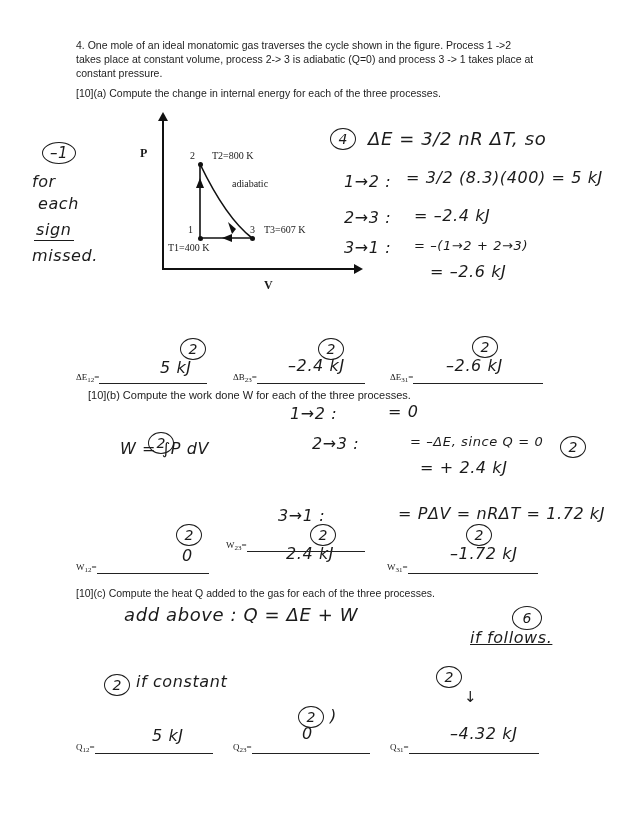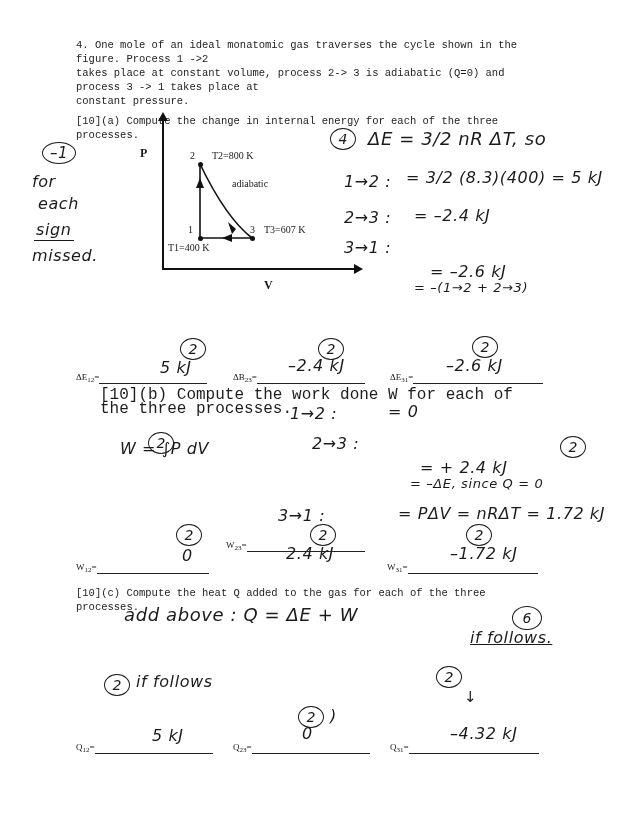--- a/index.html
+++ b/index.html
@@ -17,35 +17,35 @@
   }
   .page {
     position: absolute;
     left: 0; top: 0;
     width: 638px;
     height: 828px;
   }
   
   .printed {
     position: absolute;
-    font-family: Liberation Mono, monospace;
+    font-family: Liberation Sans, sans-serif;
     font-size: 10.5px;
     line-height: 14px;
     color: #1d1d1d;
   }
   .q-stem {
     left: 76px;
     top: 38px;
     width: 470px;
   }
   .part-b {
-    left: 76px;
+    left: 64px;
     top: 388px;
     width: 420px;
-    font-size: 16px;
+    font-size: 11px;
     padding-left: 24px;
   }
   .part-c {
     left: 76px;
     top: 586px;
     width: 430px;
     font-size: 10.5px;
   }
   
   .graph {
@@ -144,21 +144,21 @@
   
   .hw {
     position: absolute;
     font-family: "DejaVu Sans", sans-serif;
     color: #1b1b1b;
     font-style: italic;
     font-size: 16px;
     white-space: nowrap;
     letter-spacing: 0.6px;
   }
-  .hw.small { font-size: 13px; margin-top: 42px; }
+  .hw.small { font-size: 13px; }
   .hw.big { font-size: 18px; }
   .circle-num {
     position: absolute;
     font-family: "DejaVu Sans", sans-serif;
     font-style: italic;
     font-size: 14px;
     color: #1b1b1b;
     width: 24px;
     height: 20px;
     line-height: 20px;
@@ -302,21 +302,21 @@
   <div class="blankrow" style="left:387px; top:562px;">
     <span class="lab">W</span><span class="sub">31</span><span>=</span><span class="ln" style="width:130px;"></span>
   </div>
 
   <div class="printed part-c">[10](c) Compute the heat Q added to the gas for each of the three processes.</div>
 
   <div class="hw big" style="left:124px; top:604px;">add above :  Q = ΔE + W</div>
   <div class="circle-num wide" style="left:512px; top:606px;">6</div>
 
   <div class="circle-num" style="left:104px; top:674px;">2</div>
-  <div class="hw" style="left:136px; top:672px;">if follows</div>
+  <div class="hw" style="left:136px; top:672px;">if constant</div>
 
   <div class="circle-num" style="left:298px; top:706px;">2</div>
   <div class="hw" style="left:330px; top:706px;">)</div>
 
   <div class="circle-num" style="left:436px; top:666px;">2</div>
   <div class="hw" style="left:470px; top:628px;text-decoration:underline;">if follows.</div>
   <div class="arrow-hw" style="left:464px; top:688px;">↓</div>
 
   <div class="hw" style="left:152px; top:726px;">5 kJ</div>
   <div class="hw" style="left:302px; top:724px;">0</div>

